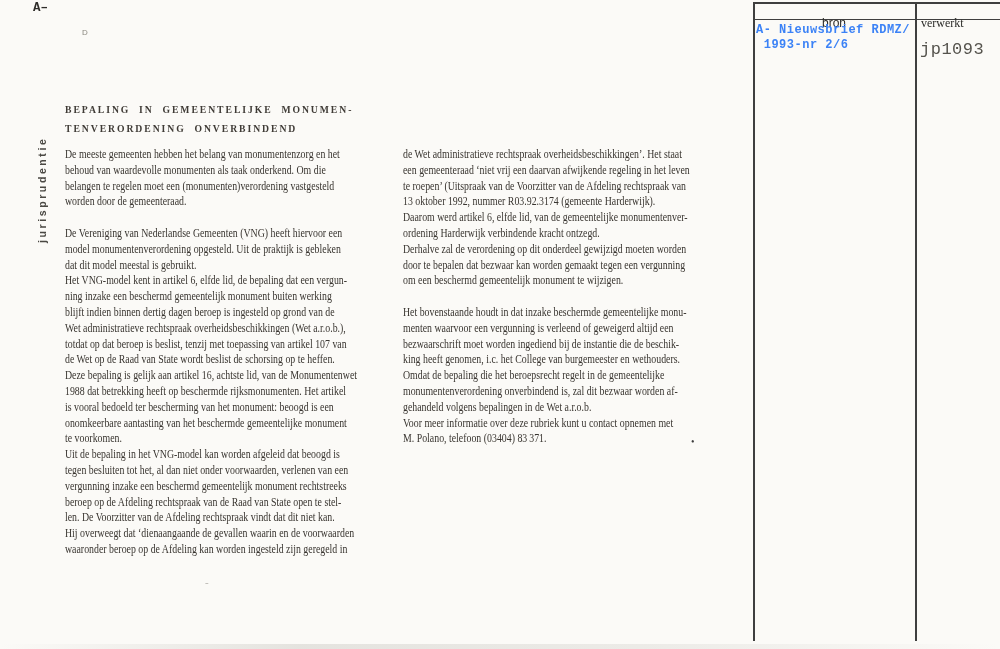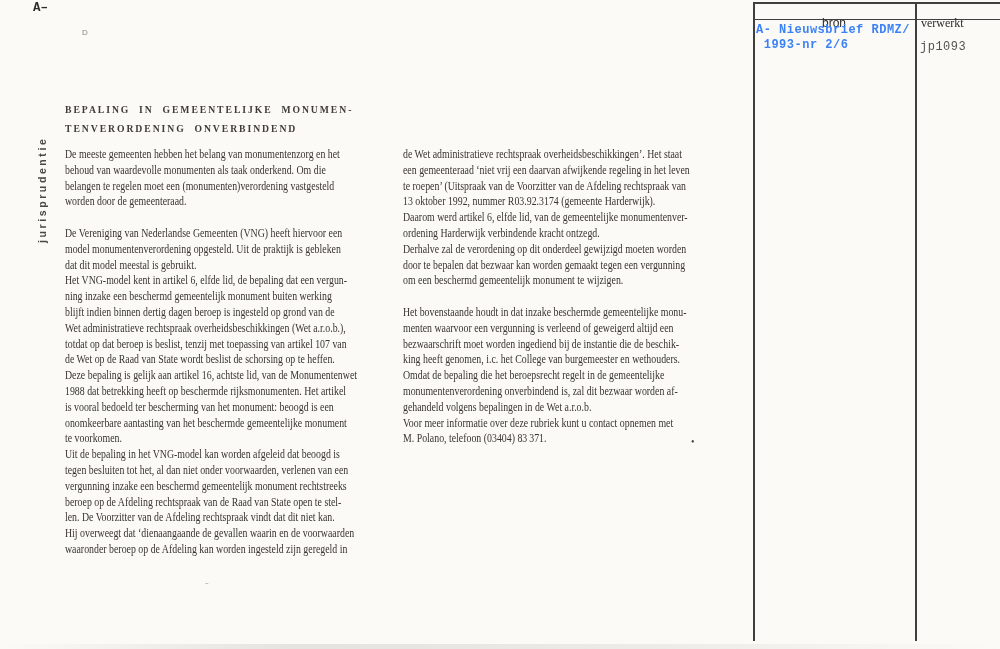--- a/index.html
+++ b/index.html
@@ -70,21 +70,21 @@
   .log-header-verwerkt{left:921px;font-family:Liberation Serif, serif;}
   .log-value-bron{
     position:absolute;left:756px;top:23px;
     font-family:"Liberation Mono", monospace;
     font-size:12px;line-height:15px;letter-spacing:0.5px;
     color:#3b82f6;white-space:pre;font-weight:600;
   }
   .log-value-verwerkt{
     position:absolute;left:920px;top:40px;
     font-family:"Liberation Mono", monospace;
-    font-size:12px;color:#55534d;letter-spacing:0.5px;
+    font-size:17px;color:#55534d;letter-spacing:0.5px;
   }
   
   .scan-noise{
     position:absolute;left:0;bottom:0;width:1000px;height:5px;
     background:linear-gradient(to right, rgba(170,168,160,0.0), rgba(170,168,160,0.28) 30%, rgba(170,168,160,0.18) 65%, rgba(170,168,160,0.0));
   }
 </style>
 </head>
 <body>
 

